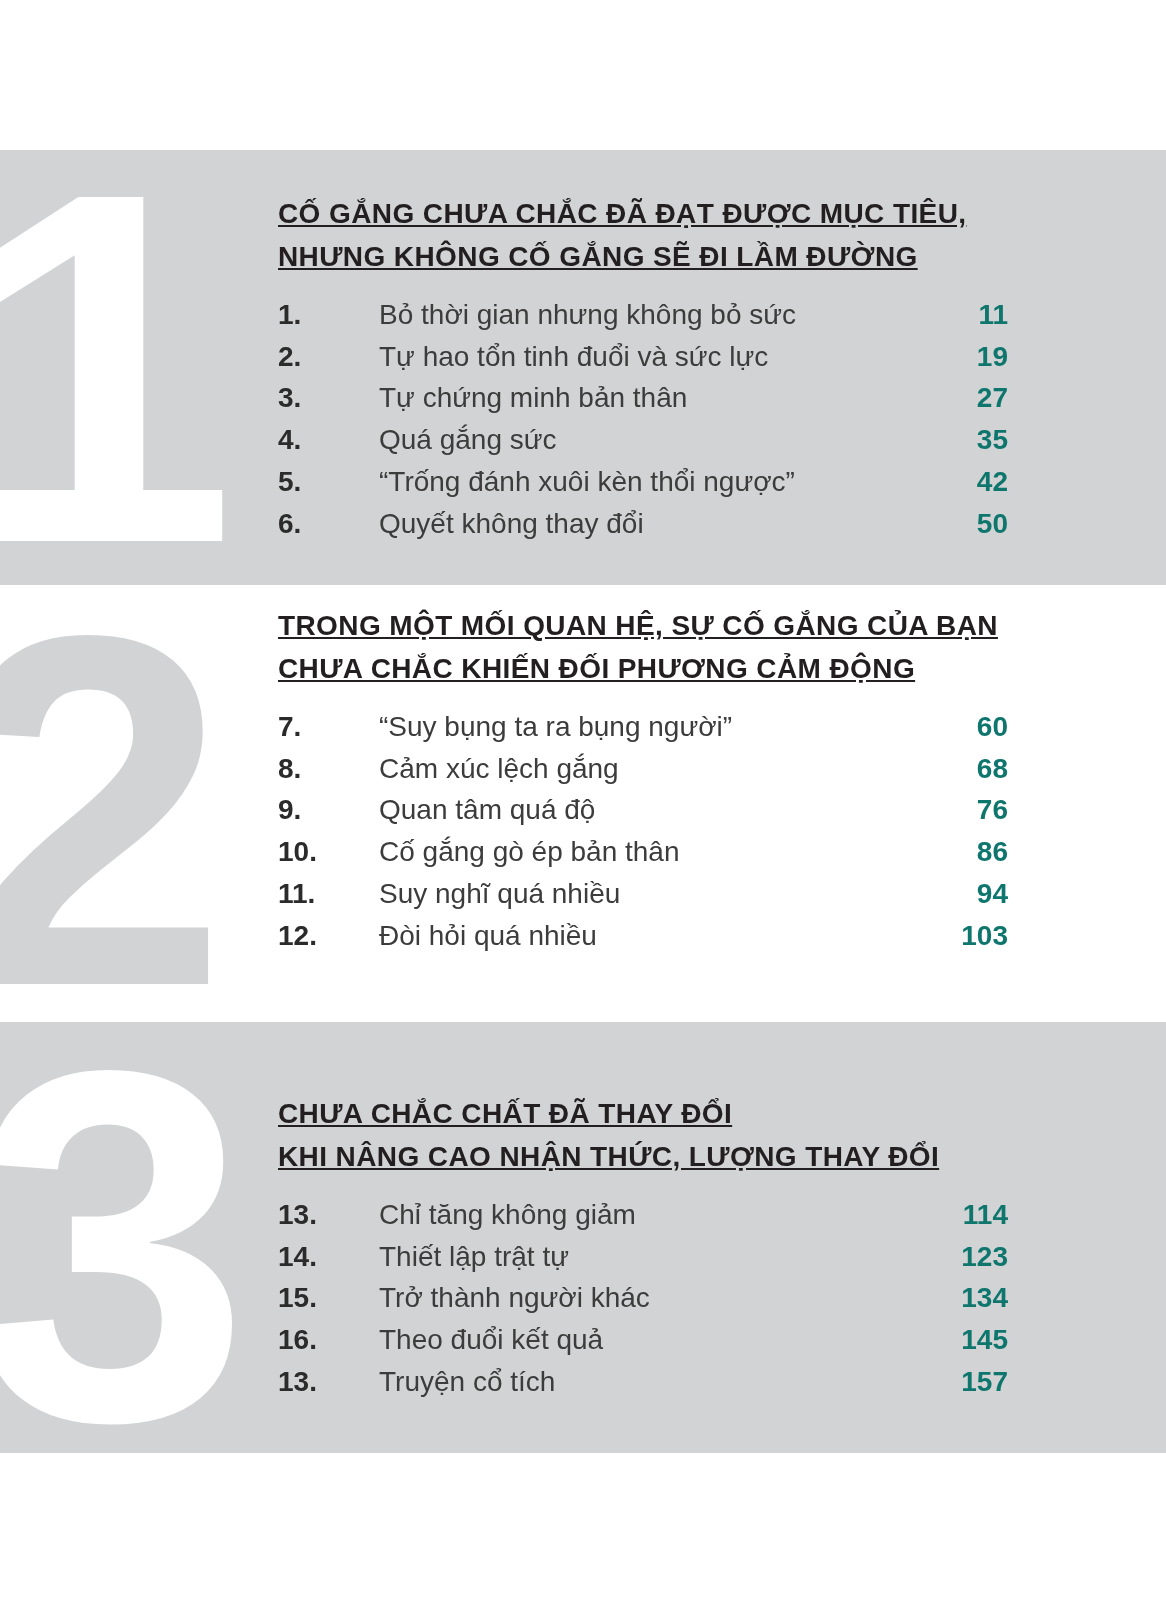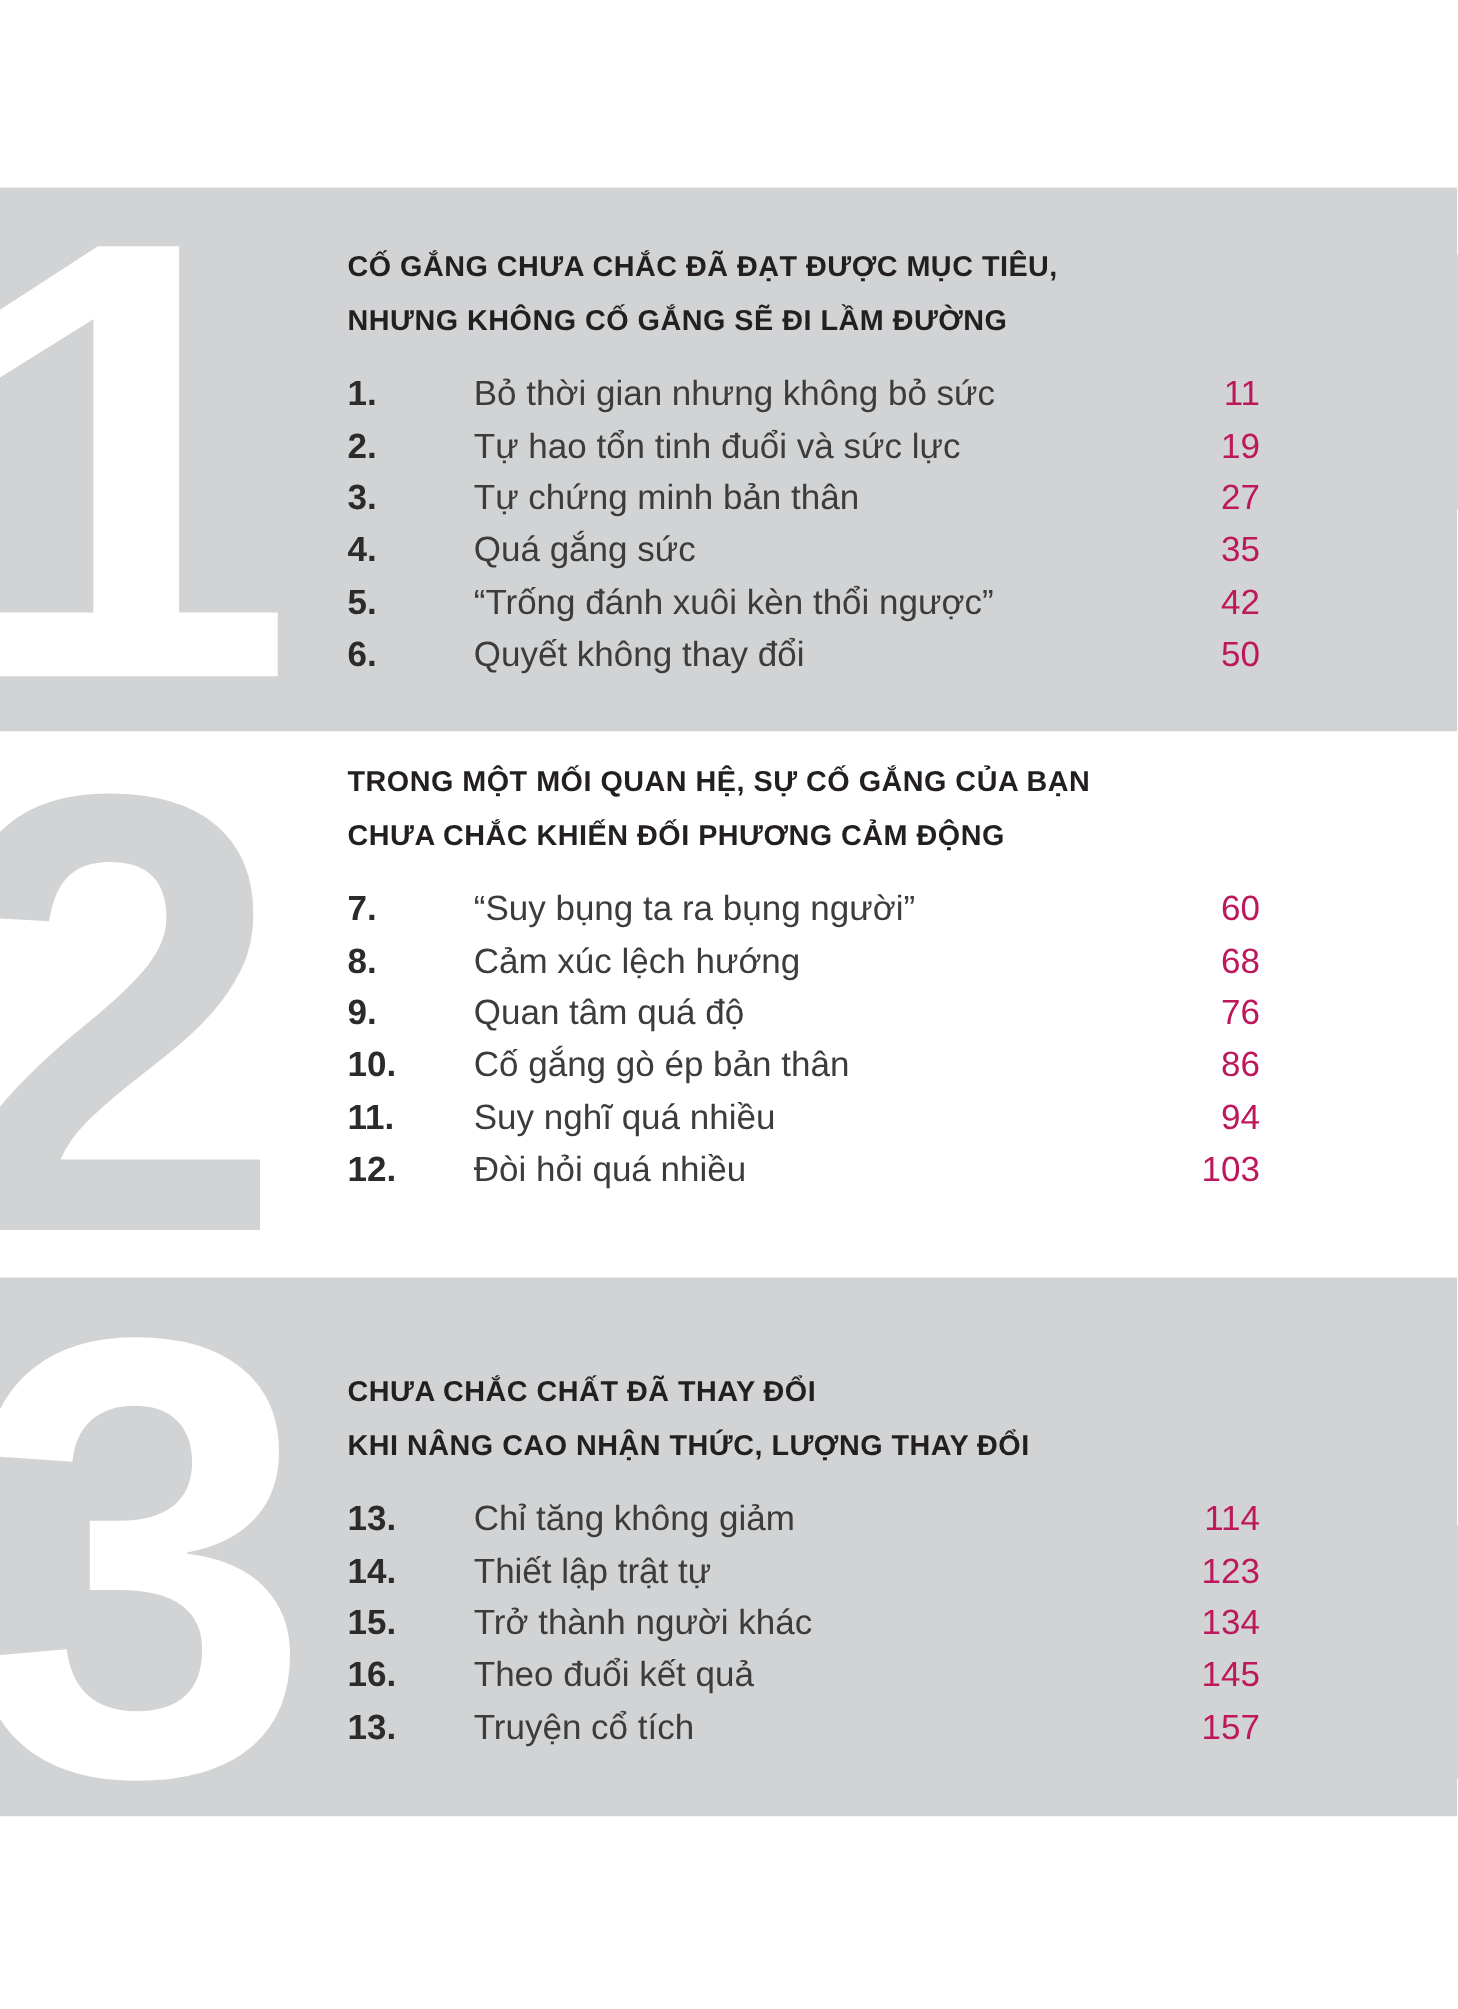--- a/index.html
+++ b/index.html
@@ -32,47 +32,48 @@
   .numeral-3 { top: 996px; left: -28px; color: #ffffff; }
   .section {
     position: absolute;
     left: 278px;
     width: 730px;
   }
   .sec-1 { top: 192px; }
   .sec-2 { top: 604px; }
   .sec-3 { top: 1092px; }
   .heading-line {
-    font-size: 23px;
+    font-size: 28px;
     font-weight: bold;
     line-height: 43px;
     letter-spacing: 0.4px;
     color: #231f20;
     white-space: nowrap;
+    text-decoration: underline;
   }
   .toc { margin-top: 16px; }
   .toc-row {
     display: flex;
     align-items: baseline;
     line-height: 41.7px;
     font-size: 28px;
     color: #3c3c3c;
     white-space: nowrap;
   }
   .toc-num {
     flex: none;
     width: 54px;
     font-weight: bold;
     color: #2b2b2b;
   }
   .toc-title { flex: 1; overflow: hidden; margin-left: 47px; }
   .toc-page {
     flex: none;
-    font-weight: normal;
-    color: #be185d;
+    font-weight: bold;
+    color: #0f766e;
     text-align: center;
   }
 </style>
 </head>
 <body>
 
 <div class="page">
 
   <div class="band band-1"></div>
   <div class="band band-3"></div>
@@ -126,21 +127,21 @@
       <div class="heading-line">CHƯA CHẮC KHIẾN ĐỐI PHƯƠNG CẢM ĐỘNG</div>
     </div>
     <div class="toc">
       <div class="toc-row">
         <span class="toc-num">7.</span>
         <span class="toc-title">“Suy bụng ta ra bụng người”</span>
         <span class="toc-page">60</span>
       </div>
       <div class="toc-row">
         <span class="toc-num">8.</span>
-        <span class="toc-title">Cảm xúc lệch hướng</span>
+        <span class="toc-title">Cảm xúc lệch gắng</span>
         <span class="toc-page">68</span>
       </div>
       <div class="toc-row">
         <span class="toc-num">9.</span>
         <span class="toc-title">Quan tâm quá độ</span>
         <span class="toc-page">76</span>
       </div>
       <div class="toc-row">
         <span class="toc-num">10.</span>
         <span class="toc-title">Cố gắng gò ép bản thân</span>

